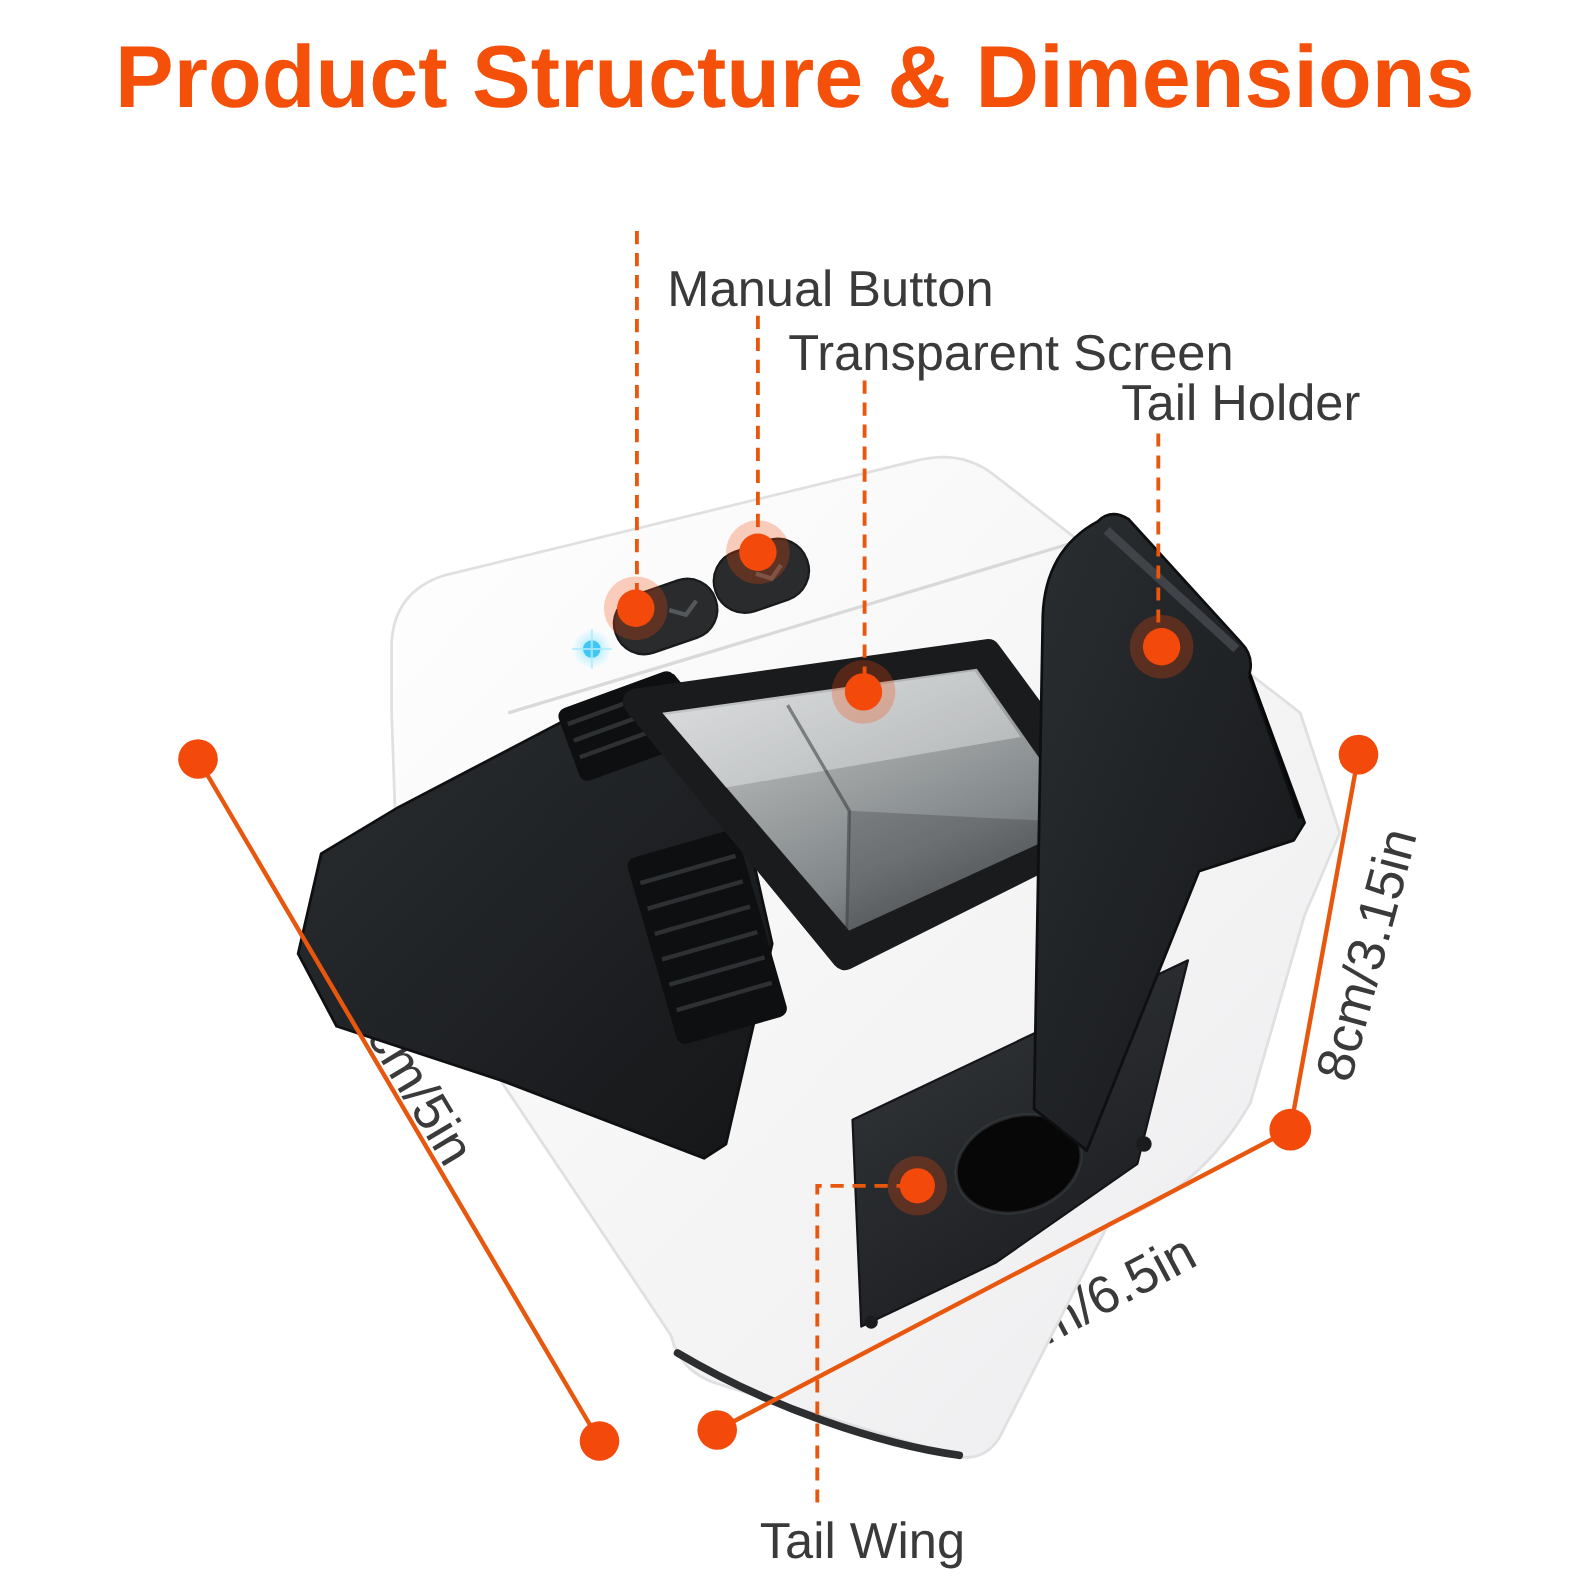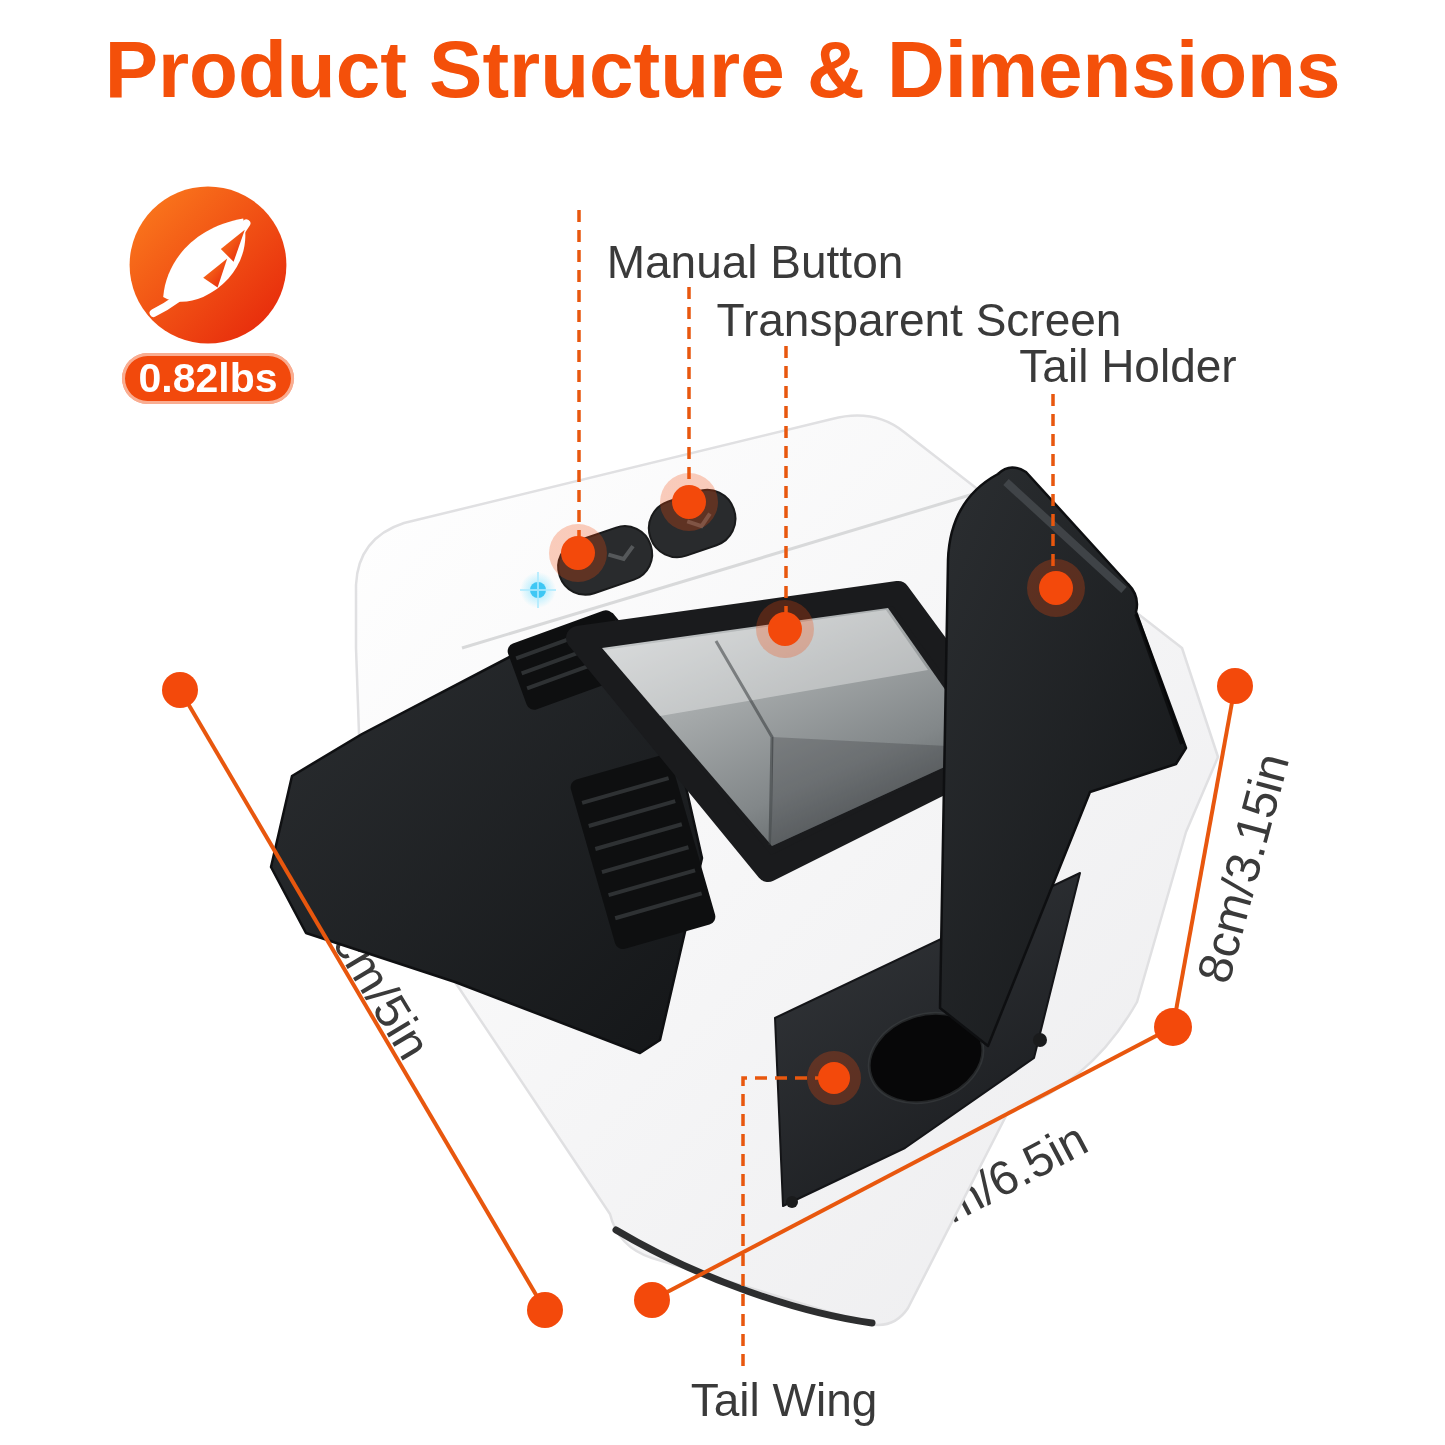--- a/index.html
+++ b/index.html
@@ -31,38 +31,20 @@
   }
   #scene{position:absolute;left:0;top:0;}
 </style>
 </head>
 <body>
 
 <div id="canvas">
 
   <div id="title">Product Structure &amp; Dimensions</div>
 
-  <div id="weight-badge">
-    <div id="badge-circle">
-      <svg viewBox="0 0 100 100" width="160" height="160">
-        <defs>
-          <linearGradient id="circGrad" x1="0" y1="0" x2="1" y2="1">
-            <stop offset="0" stop-color="#FC7F1E"></stop>
-              <stop offset="1" stop-color="#E5220A"></stop>
-          </linearGradient>
-        </defs>
-        <circle cx="50" cy="50" r="49" fill="url(#circGrad)"></circle>
-        <path d="M 22 70 C 24 46 43 26 72 21 C 77 40 68 60 47 70 C 38 74 28 74 22 70 Z" fill="#ffffff"></path>
-        <path d="M 16 80 C 36 70 58 50 74 24" stroke="#ffffff" stroke-width="5" fill="none" stroke-linecap="round"></path>
-        <path d="M 58 40 L 73 28 L 66 48 Z" fill="url(#circGrad)"></path>
-        <path d="M 47 58 L 62 46 L 56 64 Z" fill="url(#circGrad)"></path>
-      </svg>
-    </div>
-    <div id="badge-pill">0.82lbs</div>
-  </div>
 
   <div class="part-label" style="left:755px;top:238px;">Manual Button</div>
   <div class="part-label" style="left:919px;top:296px;">Transparent Screen</div>
   <div class="part-label" style="left:1128px;top:342px;">Tail Holder</div>
   <div class="part-label" style="left:768px;top:1376px;margin-left:16px;">Tail Wing</div>
 
   <div class="dim-label" id="dim-depth">12.7cm/5in</div>
   <div class="dim-label" id="dim-width">16.5cm/6.5in</div>
   <div class="dim-label" id="dim-height">8cm/3.15in</div>
 

